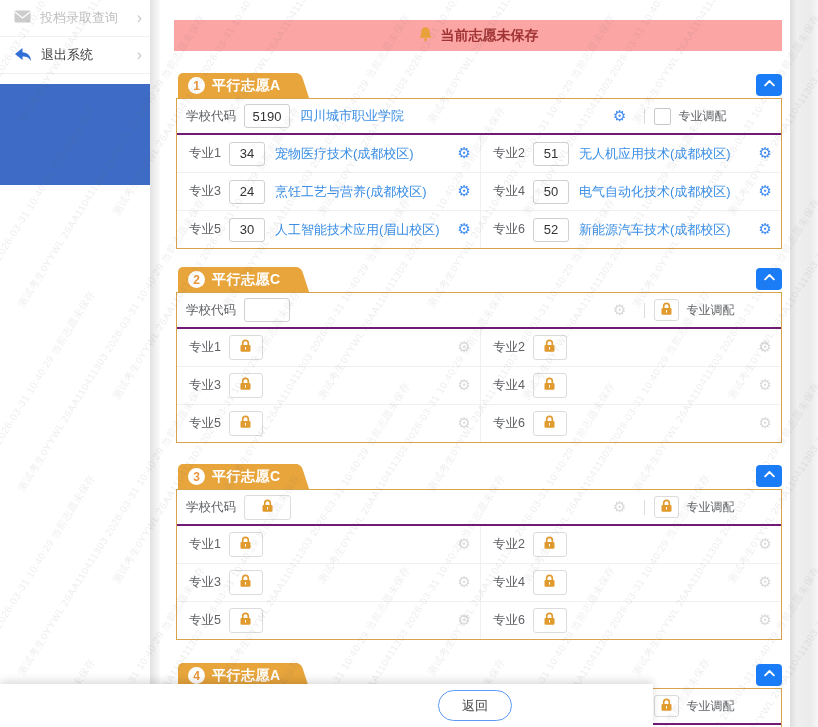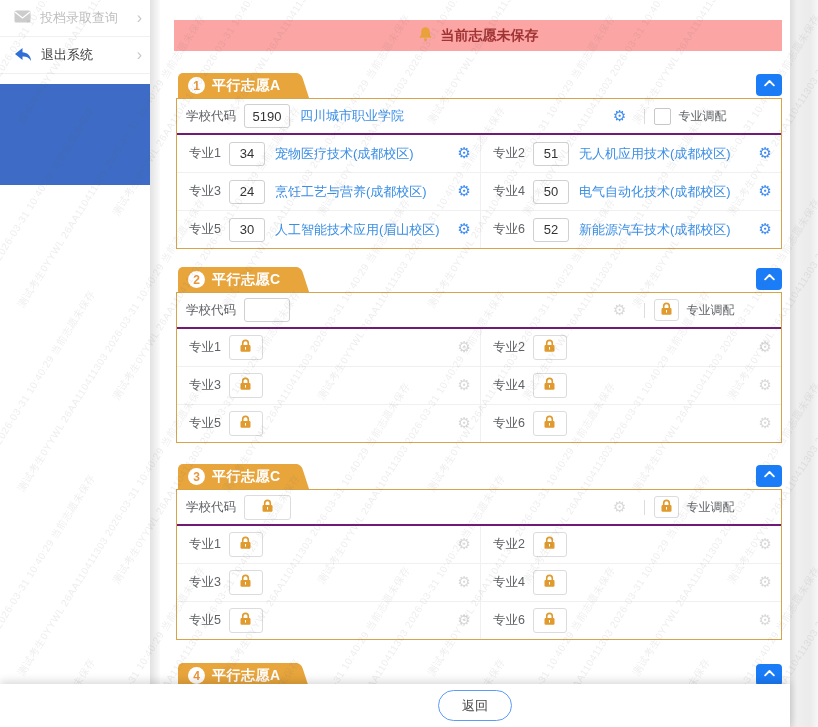--- a/index.html
+++ b/index.html
@@ -65,21 +65,21 @@
        display:flex;align-items:center;justify-content:center;margin-left:8px;}
   .lock-box.major-lock{width:32px;}
   .lock-box.school-lock{width:45px;}
   .lock-box.adjust-lock{width:23px;height:20px;margin-left:0;}
   .row1-right{position:absolute;left:436px;top:0;height:100%;display:flex;align-items:center;}
   .vdivider{width:1px;height:15px;background:#dcdcdc;margin:0 9px;}
   .checkbox{width:15px;height:15px;border:1px solid #c8c8c8;border-radius:2px;background:#fff;cursor:pointer;}
   .adjust-label{margin-left:7px;font-size:12px;color:#606266;white-space:nowrap;}
 
   
-  .footer{position:absolute;left:0;bottom:0;width:790px;height:43px;background:#fff;
+  .footer{position:absolute;left:0;bottom:0;width:653px;height:43px;background:#fff;
        box-shadow:0 -3px 8px rgba(0,0,0,0.14);z-index:20;}
   .footer-btns{position:absolute;left:160px;top:0;width:630px;height:100%;
        display:flex;align-items:center;justify-content:center;gap:9px;}
   .btn-back{width:74px;height:31px;border-radius:16px;background:#fff;border:1px solid #5e9bf7;
        color:#444;font-size:13px;cursor:pointer;font-family:inherit;}
   .btn-save{min-width:78px;height:31px;border-radius:16px;background:#1373f5;color:#fff;border:none;
        font-size:13px;cursor:pointer;padding:0 15px;font-family:inherit;}
 
   
   .wm-layer{position:absolute;inset:0;pointer-events:none;z-index:5;overflow:hidden;}

